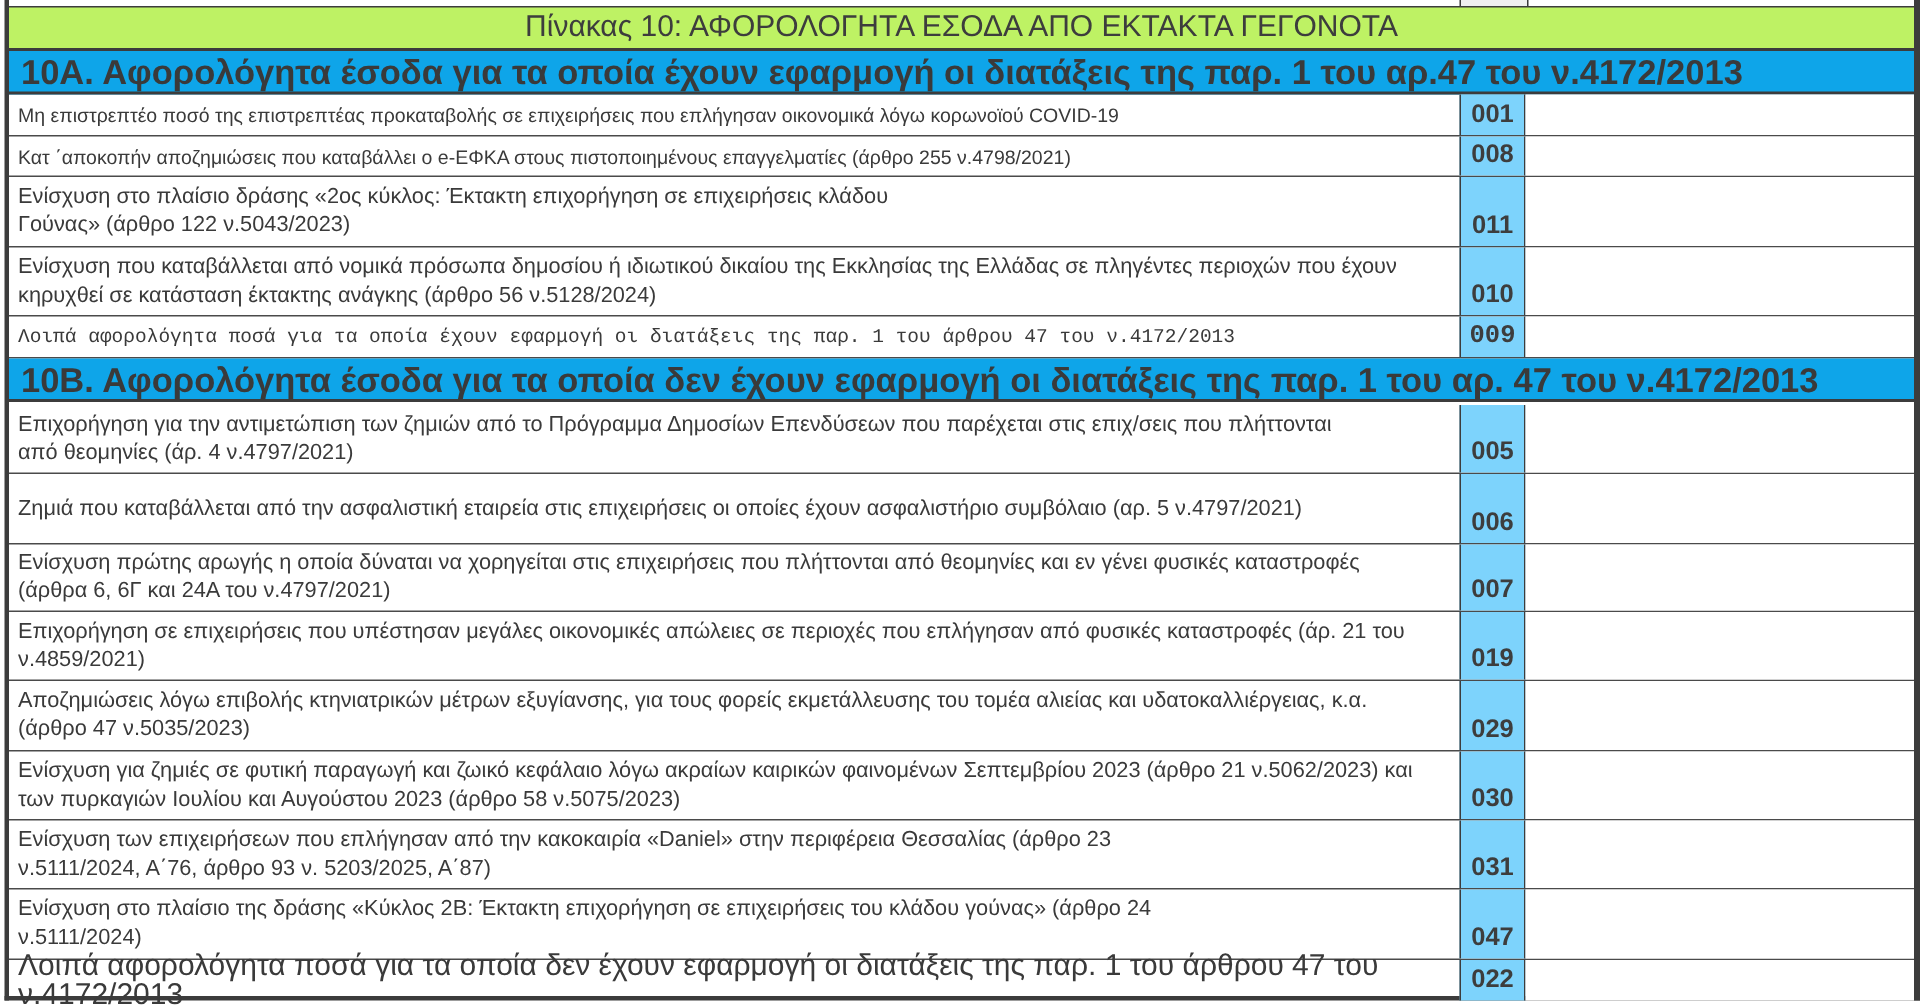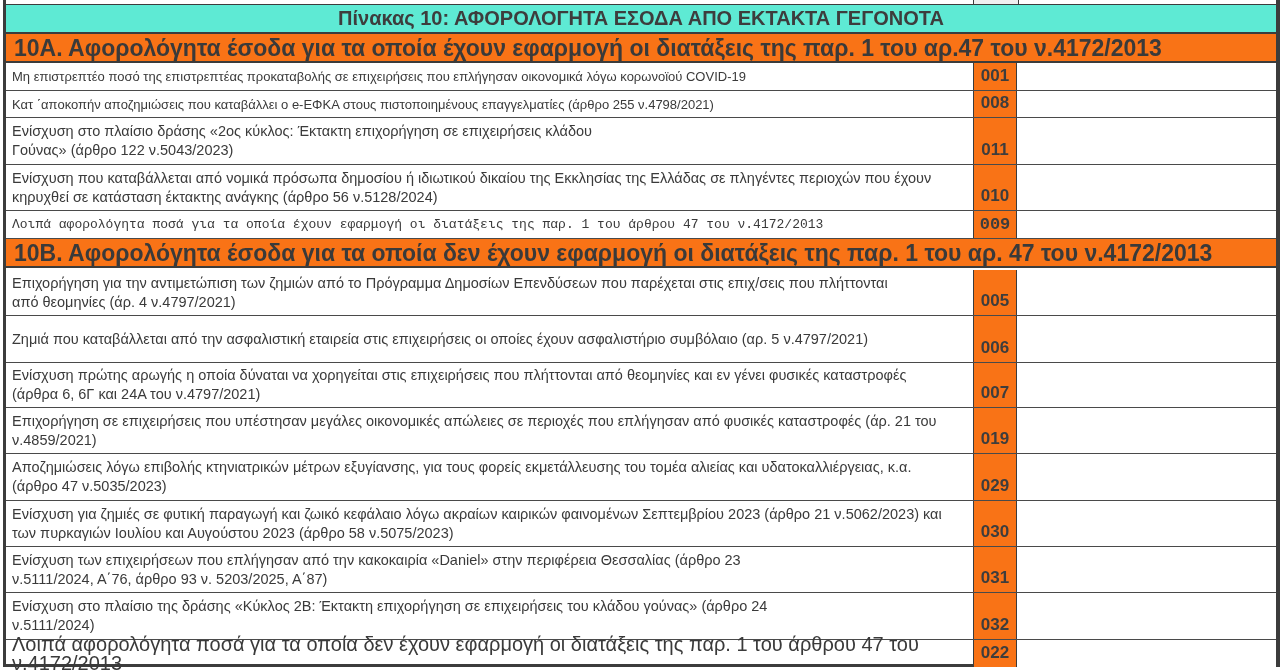--- a/index.html
+++ b/index.html
@@ -4,32 +4,32 @@
 <style>
   html, body { margin: 0; padding: 0; background: #ffffff; }
   body { width: 1285px; height: 670px; position: relative; overflow: hidden;
          font-family: "Liberation Sans", sans-serif; color: #3a3a3a; }
   .frame { position: absolute; left: 3px; top: 0; width: 1277px; height: 667px;
            border-left: 3px solid #3c3c3c; border-right: 4px solid #3c3c3c; border-bottom: 3px solid #3c3c3c;
            box-sizing: border-box; }
   .topstrip { position: absolute; left: 0; right: 0; top: 0; height: 4px; border-bottom: 2px solid #3c3c3c; }
   .topstrip .code-sliver { position: absolute; left: 967px; width: 44px; top: 0; height: 4px;
            background: #efefef; border-left: 1px solid #3c3c3c; border-right: 1px solid #3c3c3c; }
-  .title-row { position: absolute; left: 0; right: 0; top: 5px; height: 27px; background: #5eead4;
-           border-bottom: 2px solid #3c3c3c; text-align: center; font-weight: bold; font-size: 20px;
+  .title-row { position: absolute; left: 0; right: 0; top: 5px; height: 27px; background: #bef264;
+           border-bottom: 2px solid #3c3c3c; text-align: center; font-weight: normal; font-size: 20px;
            line-height: 27px; color: #3d3d3d; }
-  .sec-head { position: absolute; left: 0; right: 0; height: 29px; background: #f97316;
+  .sec-head { position: absolute; left: 0; right: 0; height: 29px; background: #0ea5e9;
            border-bottom: 2px solid #3c3c3c; font-weight: bold; font-size: 23px; line-height: 29px;
            padding-left: 8px; color: #3a3a3a; white-space: nowrap; box-sizing: border-box; }
   .row { position: absolute; left: 0; right: 0; border-bottom: 1.5px solid #4a4a4a; box-sizing: border-box; }
   .row .desc { position: absolute; left: 0; top: 0; bottom: 0; width: 967px; padding: 3px 6px;
            box-sizing: border-box; font-size: 14.5px; line-height: 19px; color: #3a3a3a;
            display: flex; align-items: center; }
   .row .desc.small { font-size: 13px; }
-  .row .code { position: absolute; left: 967px; width: 44px; top: 0; bottom: 0; background: #f97316;
+  .row .code { position: absolute; left: 967px; width: 44px; top: 0; bottom: 0; background: #7dd3fc;
            border-left: 1.5px solid #3c3c3c; border-right: 1.5px solid #3c3c3c; box-sizing: border-box;
            font-weight: bold; font-size: 17px; color: #3d3d3d; display: flex; align-items: flex-end;
            justify-content: center; padding-bottom: 4px; }
   .row .value { position: absolute; left: 1011px; right: 0; top: 0; bottom: 0; background: #ffffff; }
 </style>
 </head>
 <body>
 
 <div class="frame">
   <div class="topstrip">
@@ -98,21 +98,21 @@
     <div class="code">030</div>
     <div class="value"></div>
   </div>
   <div class="row" style="top:547px;height:46px;">
     <div class="desc" style="padding-right:230px;">Ενίσχυση των επιχειρήσεων που επλήγησαν από την κακοκαιρία «Daniel» στην περιφέρεια Θεσσαλίας (άρθρο 23 ν.5111/2024, Α΄76, άρθρο 93 ν. 5203/2025, Α΄87)</div>
     <div class="code">031</div>
     <div class="value"></div>
   </div>
   <div class="row" style="top:593px;height:47px;">
     <div class="desc" style="padding-right:200px;">Ενίσχυση στο πλαίσιο της δράσης «Κύκλος 2Β: Έκτακτη επιχορήγηση σε επιχειρήσεις του κλάδου γούνας» (άρθρο 24 ν.5111/2024)</div>
-    <div class="code">032</div>
+    <div class="code">047</div>
     <div class="value"></div>
   </div>
   <div class="row" style="top:640px;height:27px;border-bottom:none;">
     <div class="desc" style="font-size:20px;">Λοιπά αφορολόγητα ποσά για τα οποία δεν έχουν εφαρμογή οι διατάξεις της παρ. 1 του άρθρου 47 του ν.4172/2013</div>
     <div class="code">022</div>
     <div class="value"></div>
   </div>
 </div>
 
 </body></html>

